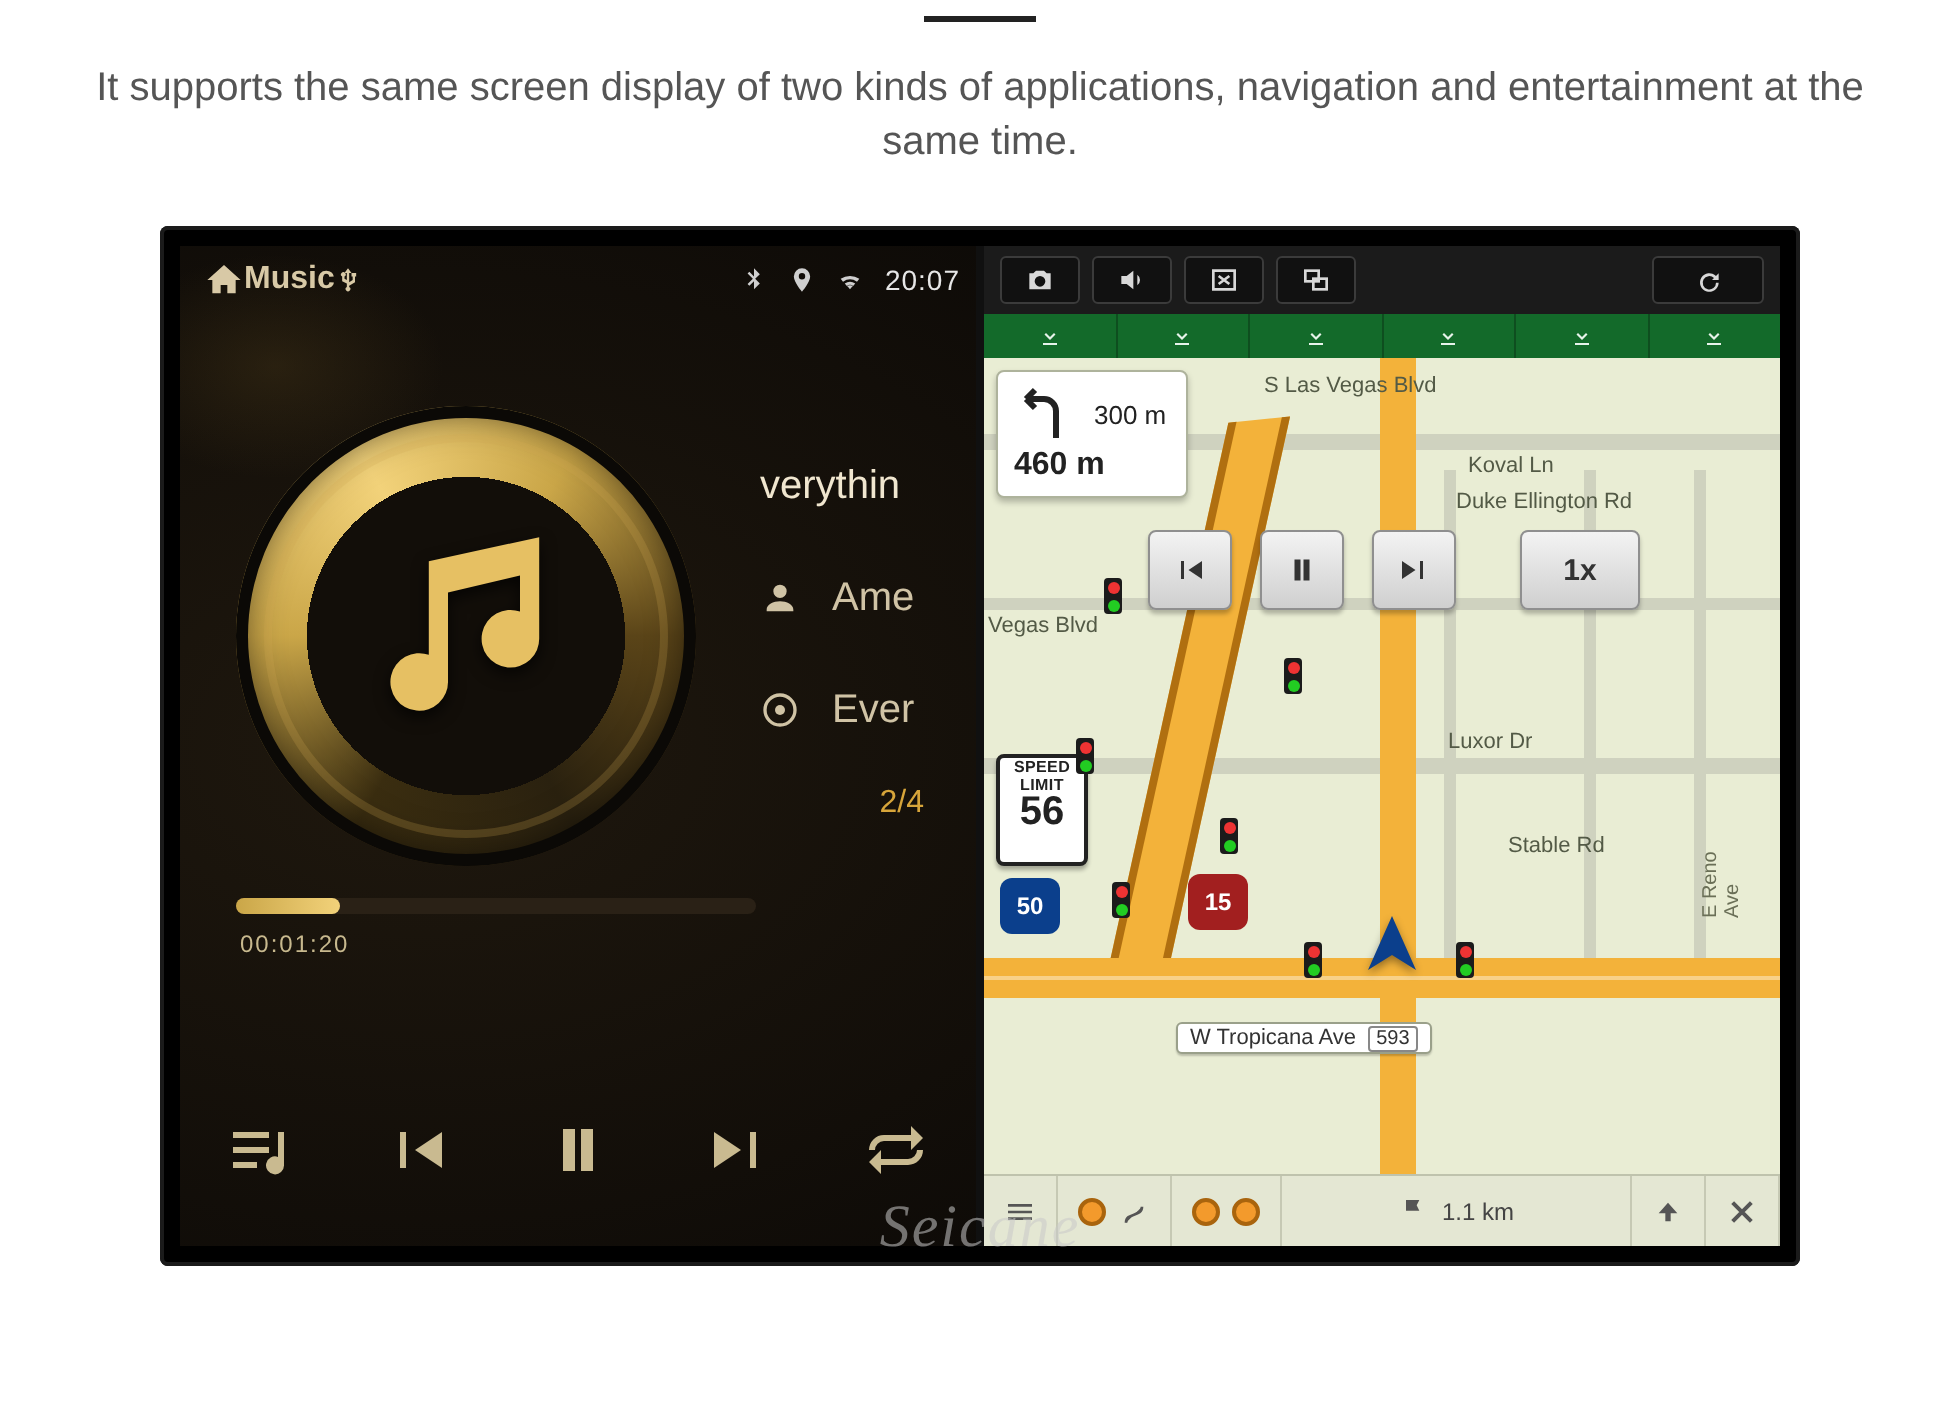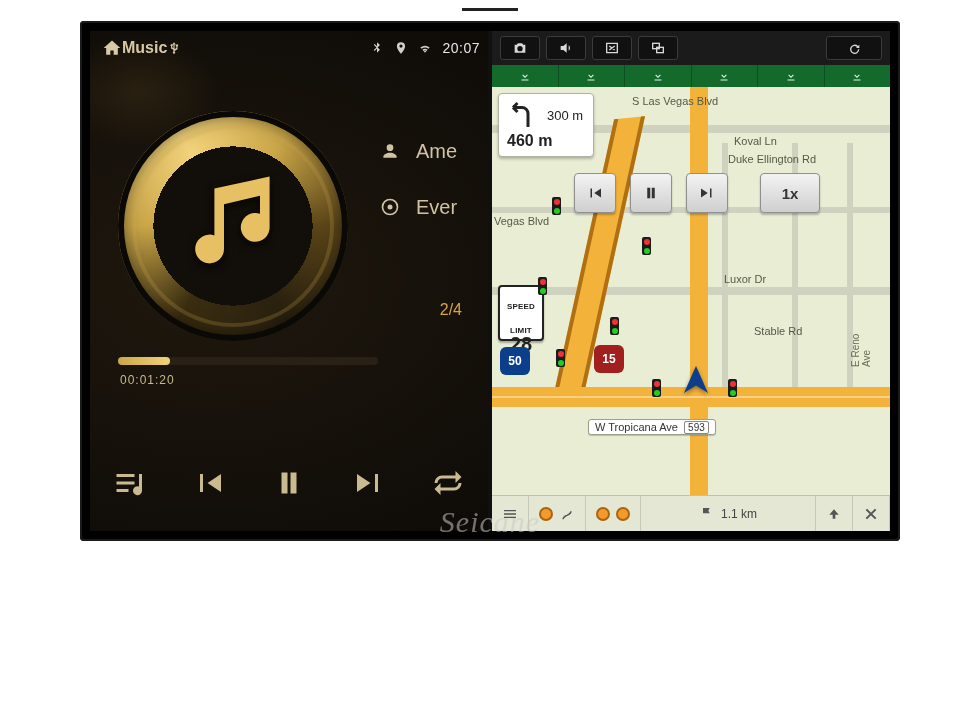--- a/index.html
+++ b/index.html
@@ -78,21 +78,21 @@
 
   
   .turncard{position:absolute;left:6px;top:6px;background:#fff;border:1px solid #aeb39c;border-radius:4px;box-shadow:0 2px 3px rgba(0,0,0,.25);padding:6px 10px 6px 8px}
   .turncard .row1{display:flex;align-items:center;gap:10px}
   .turncard .row1 svg{width:30px;height:30px;stroke:#222;fill:none;stroke-width:4}
   .turncard .d1{font-size:13px;font-weight:400}
   .turncard .d2{font-size:16px;font-weight:700;text-align:left;margin-top:2px}
 
   
   .speed{position:absolute;left:6px;top:198px;width:46px;height:56px;background:#fff;border:2px solid #222;border-radius:4px;text-align:center;box-shadow:0 2px 2px rgba(0,0,0,.3)}
-  .speed .sl{font-size:8px;font-weight:700;margin-top:15px;letter-spacing:.2px}
+  .speed .sl{font-size:8px;font-weight:700;margin-top:0;letter-spacing:.2px}
   .speed .sv{font-size:20px;font-weight:700;margin-top:-2px}
   .shield{position:absolute;width:30px;height:28px;border-radius:6px;display:flex;align-items:center;justify-content:center;font-size:12px;font-weight:700;color:#fff}
   .shield.blue{background:#0b3f8c;left:8px;top:260px}
   .shield.red{background:#a21f1f;left:102px;top:258px}
 
   
   .nbtn{position:absolute;top:86px;width:42px;height:40px;background:linear-gradient(#f3f3f3,#cfcfcf);border:1px solid #8f8f8f;border-radius:4px;display:flex;align-items:center;justify-content:center;box-shadow:0 2px 2px rgba(0,0,0,.25)}
   .nbtn svg{width:18px;height:18px;fill:#333}
   .nbtn.speedx{width:60px;font-size:15px;font-weight:700;color:#333}
   .nb1{left:82px}.nb2{left:138px}.nb3{left:194px}.nb4{left:268px}
@@ -117,20 +117,21 @@
   
   .watermark{position:absolute;left:50%;bottom:2px;transform:translateX(-50%);font-style:italic;font-family:"Segoe Script","Brush Script MT",cursive;font-size:30px;color:rgba(200,200,200,.55);letter-spacing:1px;pointer-events:none}
 
   svg{display:block}
 </style>
 </head>
 <body>
 <div class="page">
 
 <div class="title-underline"></div>
+<p class="subtitle">It supports the same screen display of two kinds of applications, navigation and entertainment at the same time.</p>
 
 <div class="device">
   <div class="screen">
 
     <div class="pane music">
 
       <div class="m-topbar">
         <span>
           <svg viewBox="0 0 24 24" width="20" height="20">
                 <path fill="#d8c9a6" d="M12 3 2 12h3v8h5v-5h4v5h5v-8h3z"></path>
@@ -162,20 +163,23 @@
           <span class="clock">20:07</span>
         </div>
       </div>
 
       <div class="ring"></div>
       <svg class="note" viewBox="0 0 100 100">
         <path d="M32 18 L78 8 v42 a12 12 0 1 1-8-11V24L40 31v37a12 12 0 1 1-8-11z"></path>
       </svg>
 
       <div class="tracklist">
+        <div class="track first">
+          <span>verythin</span>
+        </div>
         <div class="track">
           <span class="ticon">
                 <svg viewBox="0 0 24 24">
                   <path d="M12 12a4 4 0 1 0-4-4 4 4 0 0 0 4 4zm0 2c-4 0-8 2-8 5v1h16v-1c0-3-4-5-8-5z"></path>
                 </svg>
               </span>
           <span>Ame</span>
         </div>
         <div class="track">
           <span class="ticon">
@@ -344,21 +348,21 @@
         <div class="nbtn nb3">
               <svg viewBox="0 0 24 24">
                 <path d="M16 6h2v12h-2zM4 6v12l9-6z"></path>
               </svg>
             </div>
         <div class="nbtn nb4 speedx">1x</div>
 
         <div class="speed">
           <div class="sl">SPEED</div>
           <div class="sl">LIMIT</div>
-          <div class="sv">28</div>
+          <div class="sv">56</div>
         </div>
         <div class="shield blue">50</div>
         <div class="shield red">15</div>
 
         <div class="tl" style="left:60px;top:110px"></div>
         <div class="tl" style="left:46px;top:190px"></div>
         <div class="tl" style="left:64px;top:262px"></div>
         <div class="tl" style="left:118px;top:230px"></div>
         <div class="tl" style="left:160px;top:292px"></div>
         <div class="tl" style="left:236px;top:292px"></div>

